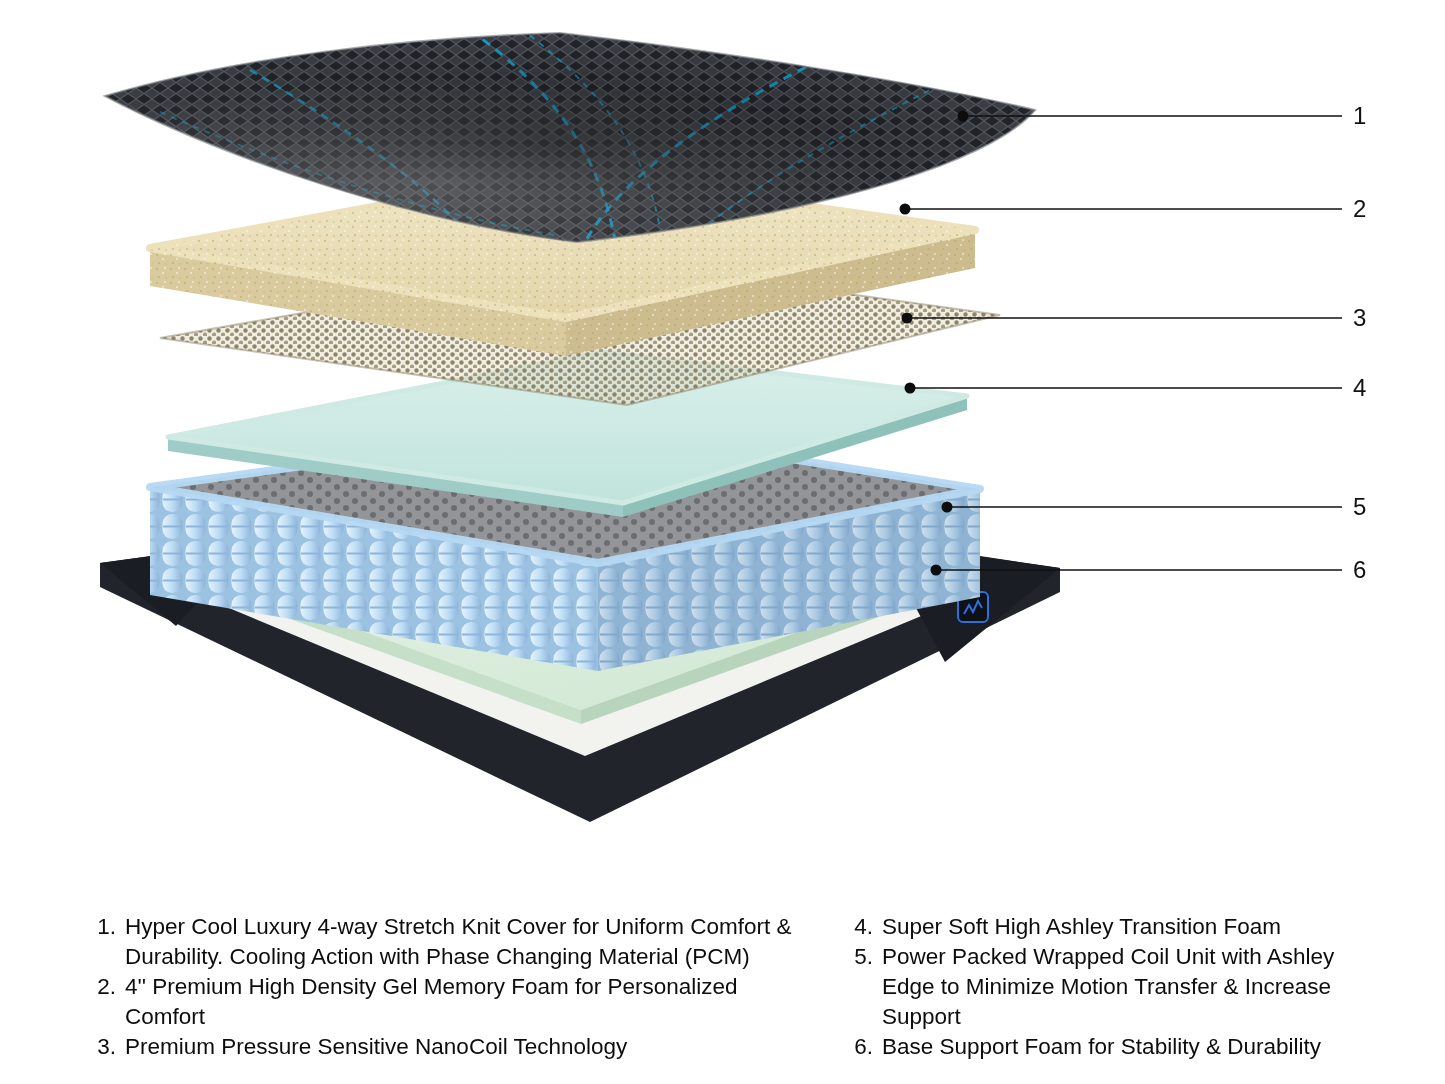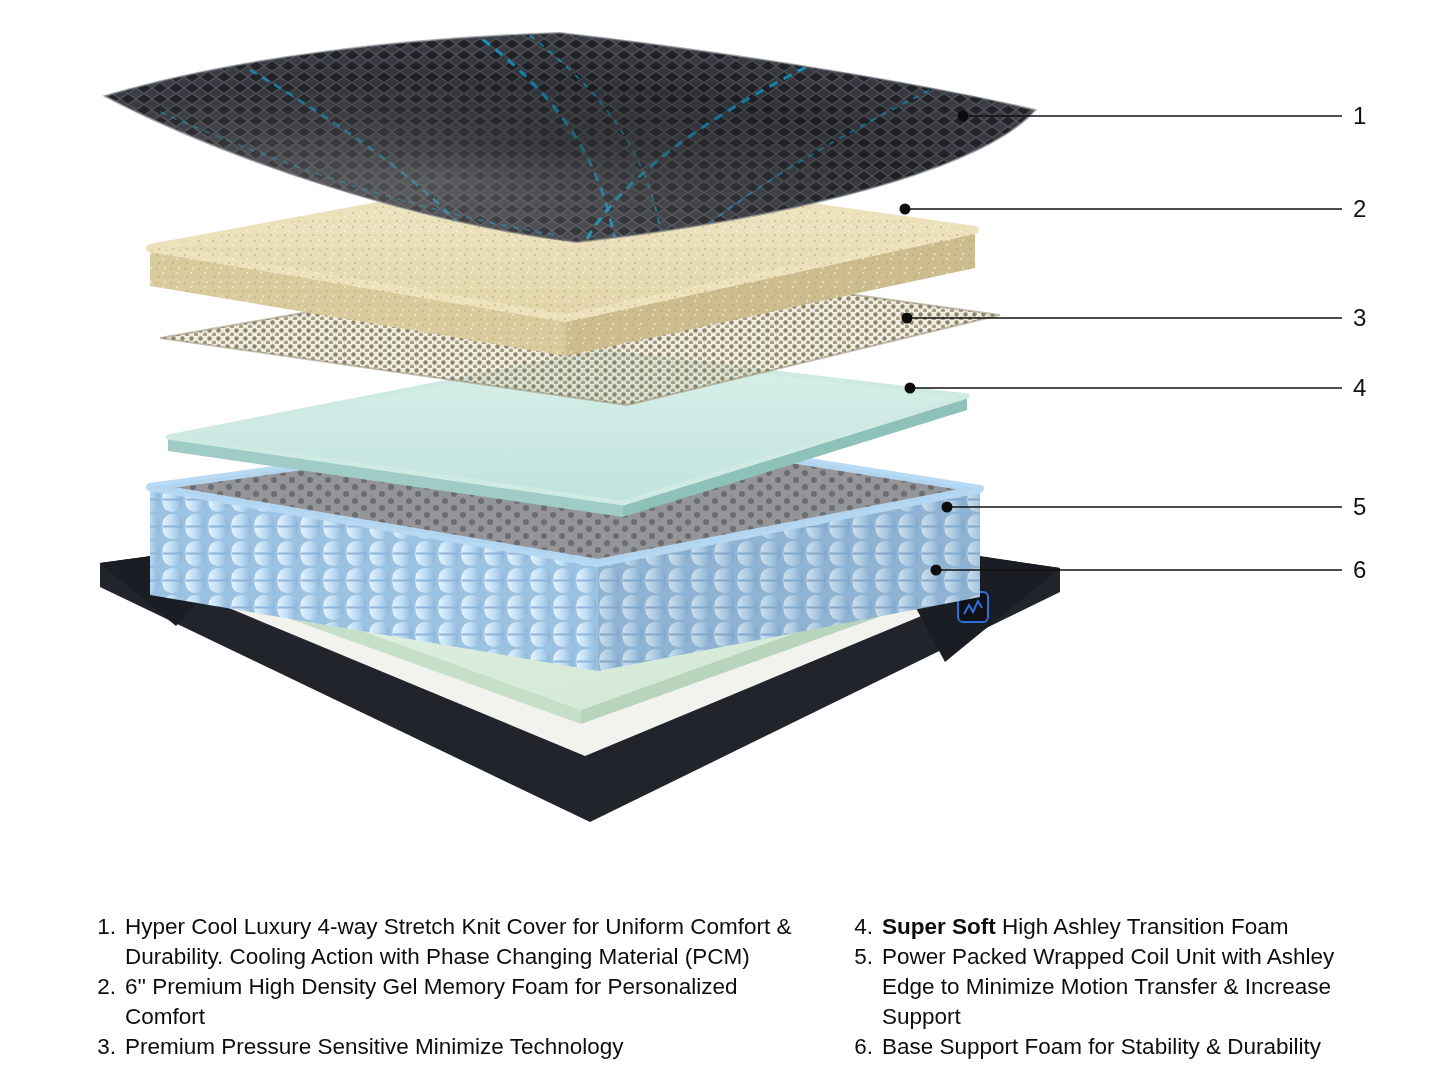--- a/index.html
+++ b/index.html
@@ -29,21 +29,21 @@
     line-height:30px;
     color:#0d0d0d;
   }
   .legend-num{
     width:30px;
     text-align:right;
     margin-right:9px;
     flex:none;
   }
   .legend-text{flex:1;}
-  .legend-text b{font-weight:700;}
+  .legend-text b{font-weight:400;}
 </style>
 </head>
 <body>
 
 <div class="stage">
 
   <svg class="diagram" width="1445" height="1084" viewBox="0 0 1445 1084">
     <defs>
       <path id="coverShape" d="M105,96 C240,56 410,38 560,33 C735,53 920,83 1035,110 C985,168 795,218 577,242 C418,223 228,160 105,96 Z"></path>
       <clipPath id="coverClip">
@@ -192,25 +192,25 @@
   <div class="callout-num" style="left:1353px;top:495px;">5</div>
   <div class="callout-num" style="left:1353px;top:558px;">6</div>
 
   <div class="legend-col" style="left:86px;top:912px;width:706px;">
     <div class="legend-item">
       <span class="legend-num">1.</span>
       <span class="legend-text">Hyper Cool Luxury 4-way Stretch Knit Cover for Uniform Comfort &amp; Durability. Cooling Action with Phase Changing Material (PCM)</span>
     </div>
     <div class="legend-item">
       <span class="legend-num">2.</span>
-      <span class="legend-text">6'' Premium High Density Gel Memory Foam for Personalized Comfort</span>
+      <span class="legend-text">4'' Premium High Density Gel Memory Foam for Personalized Comfort</span>
     </div>
     <div class="legend-item">
       <span class="legend-num">3.</span>
-      <span class="legend-text">Premium Pressure Sensitive Minimize Technology</span>
+      <span class="legend-text">Premium Pressure Sensitive NanoCoil Technology</span>
     </div>
   </div>
 
   <div class="legend-col" style="left:843px;top:912px;width:523px;">
     <div class="legend-item">
       <span class="legend-num">4.</span>
       <span class="legend-text"><b>Super Soft</b><span> High Ashley Transition Foam</span></span>
     </div>
     <div class="legend-item">
       <span class="legend-num">5.</span>

